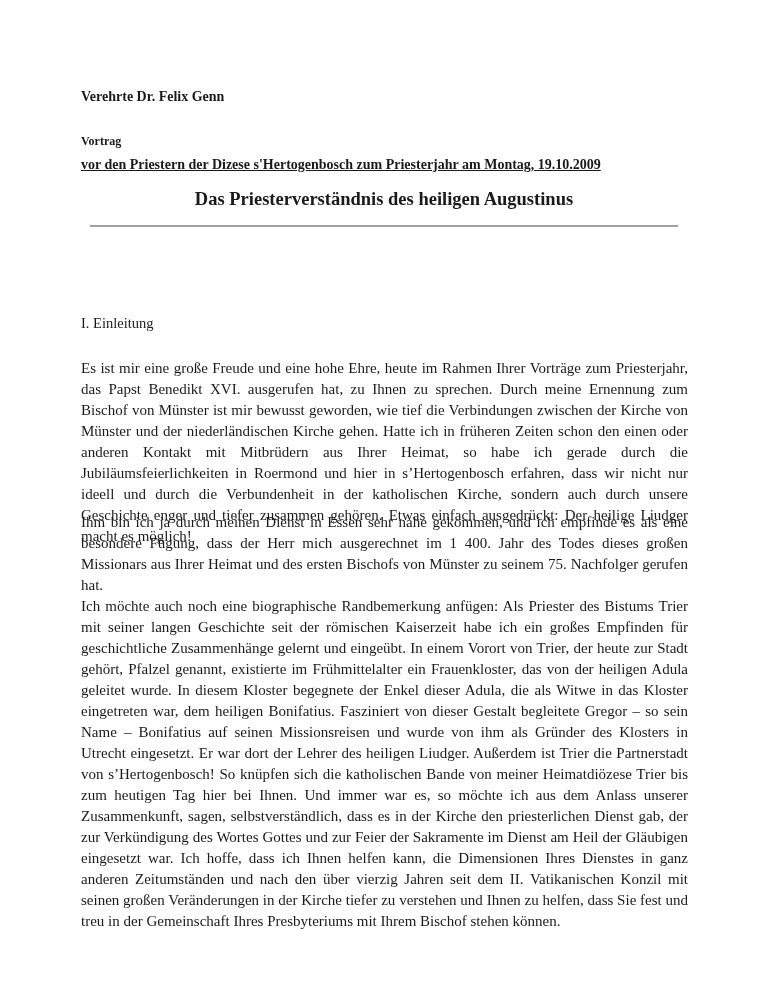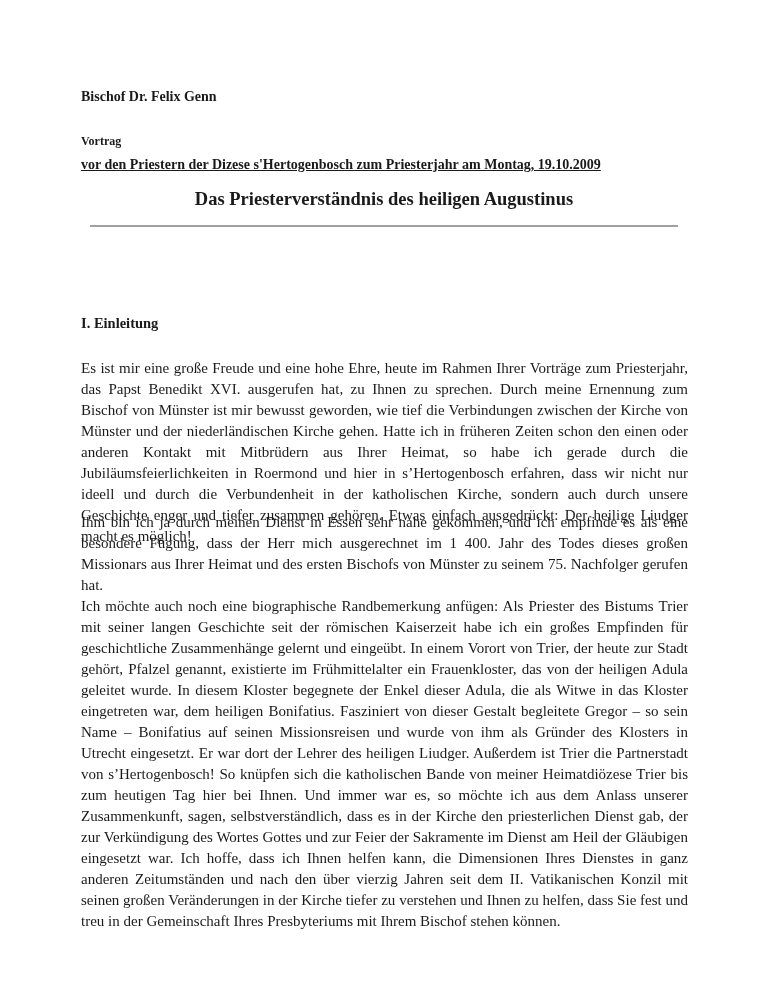--- a/index.html
+++ b/index.html
@@ -14,31 +14,31 @@
     .occasion { position: absolute; top: 156px; left: 0; font-weight: bold; font-size: 14px; line-height: 18px; white-space: nowrap; text-decoration: underline; }
     .title-wrap {
       position: absolute; top: 188px; left: 9px; width: 588px;
       border-bottom: 2px solid #a0a0a0; text-align: center; padding-bottom: 15px;
     }
     .title { font-weight: bold; font-size: 18.5px; line-height: 22px; }
     .body-text { font-size: 15px; line-height: 21px; text-align: justify; }
     .block { position: absolute; left: 0; width: 607px; margin: 0; }
     .greeting { top: 245px; text-align: left; }
     .greeting span { display: block; }
-    .section-heading { position: absolute; top: 313px; left: 0; font-weight: bold; font-size: 14.5px; line-height: 20px; }
+    .section-heading { position: absolute; top: 313px; left: 0; font-weight: normal; font-size: 14.5px; line-height: 20px; }
     .p1 { top: 358px; }
     .p2 { top: 512px; }
     .p3 { top: 596px; }
     .justify-last { text-align-last: left; }
   </style>
 </head>
 <body>
 
 <div class="page">
-  <div class="author">Bischof Dr. Felix Genn</div>
+  <div class="author">Verehrte Dr. Felix Genn</div>
   <div class="kind">Vortrag</div>
   <div class="occasion">vor den Priestern der Dizese s'Hertogenbosch zum Priesterjahr am Montag, 19.10.2009</div>
 
   <div class="title-wrap">
     <div class="title">Das Priesterverständnis des heiligen Augustinus</div>
   </div>
 
   <div class="block body-text greeting">
   </div>
 

